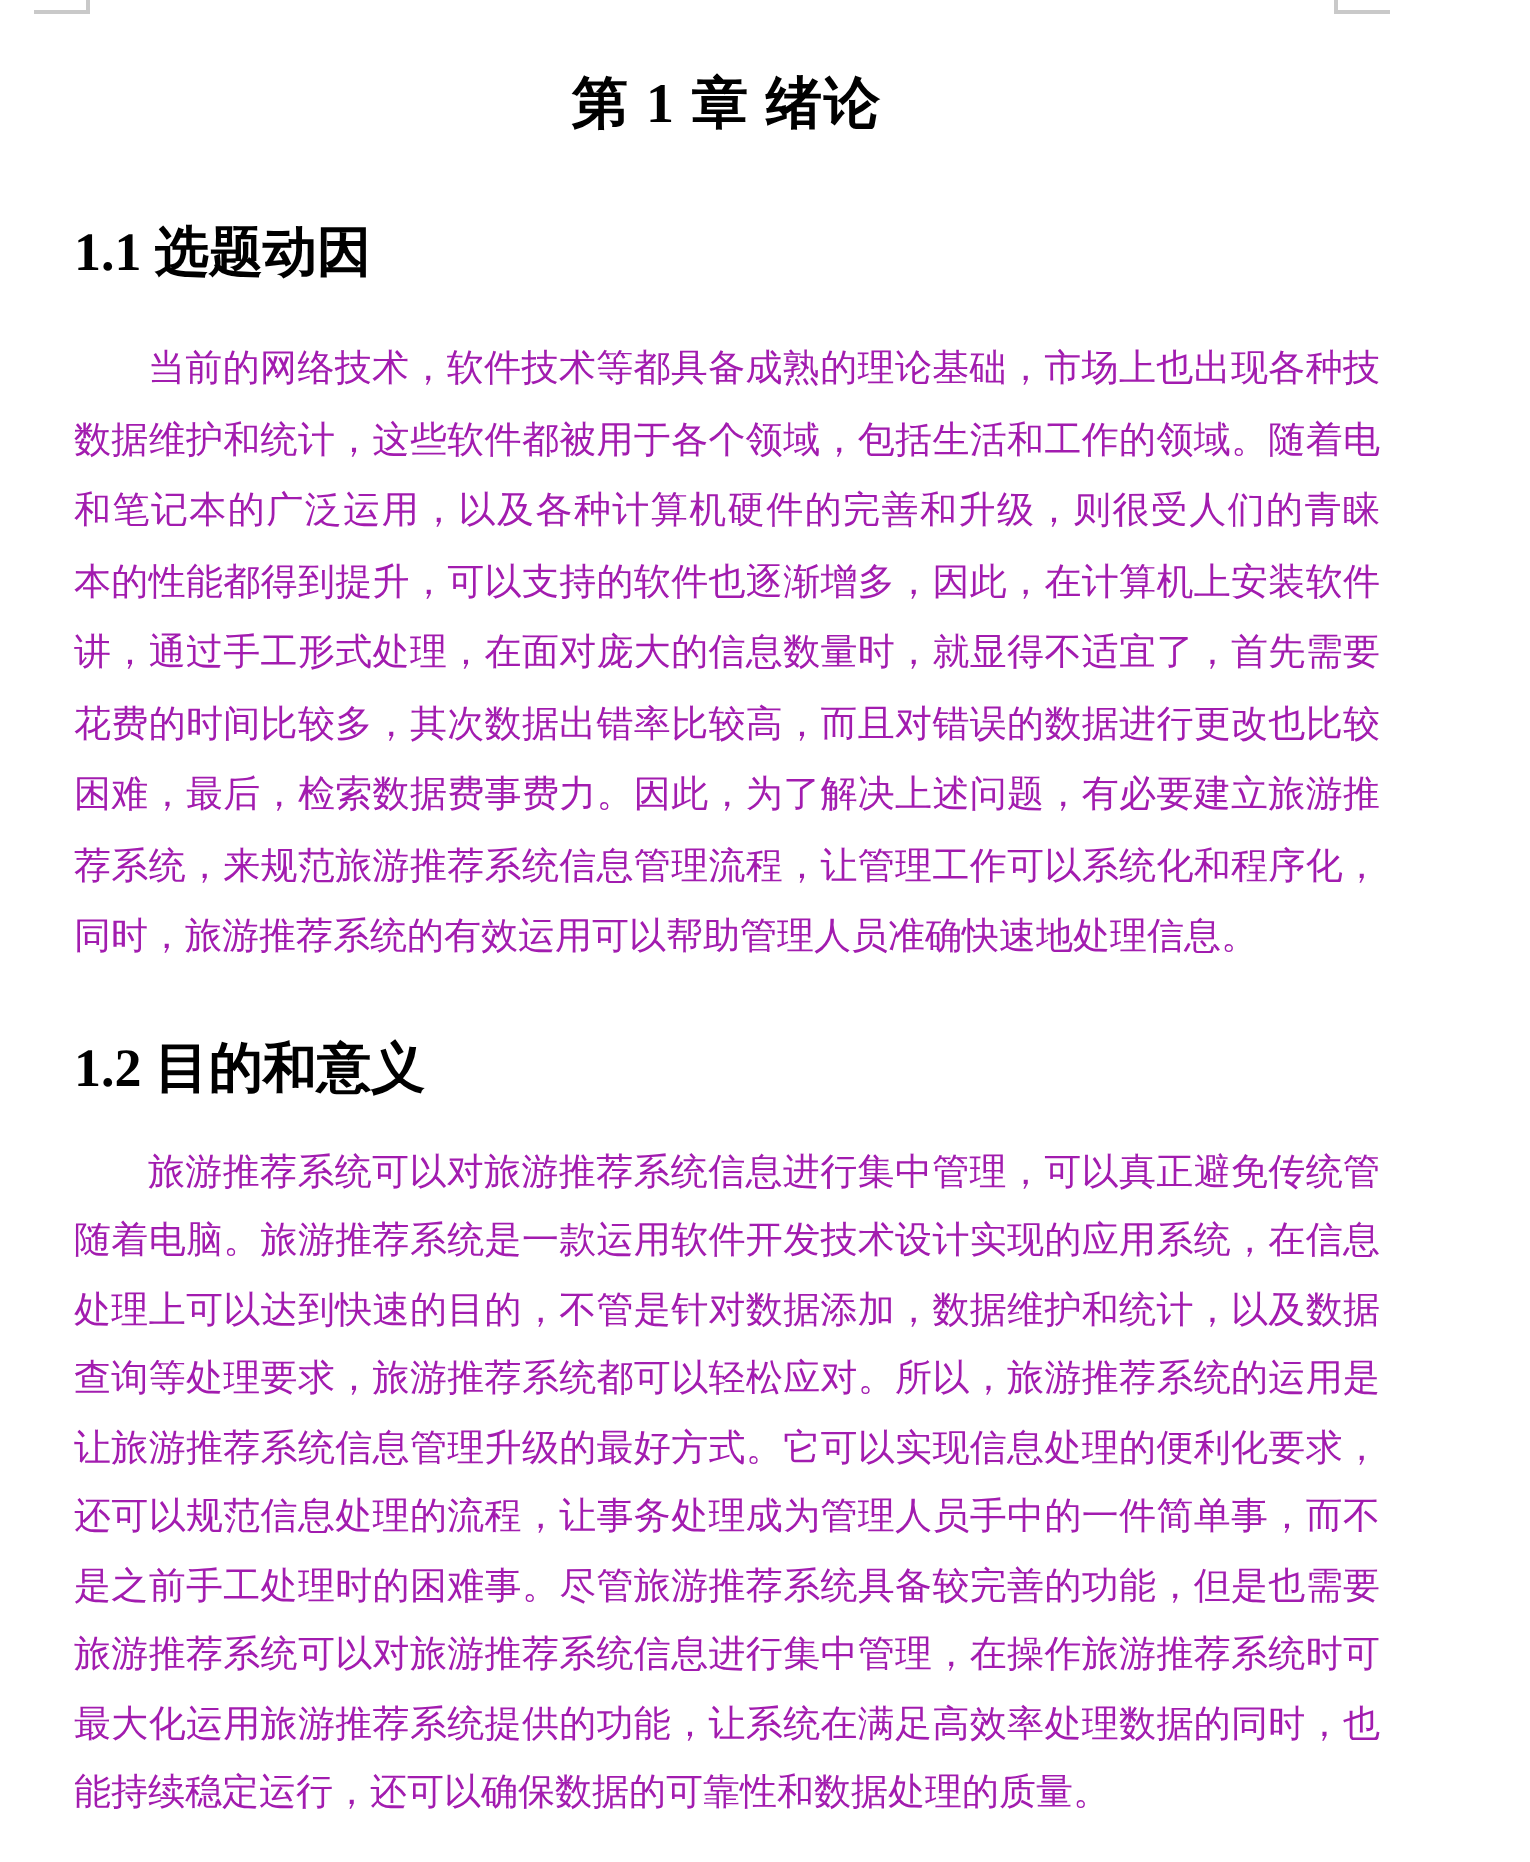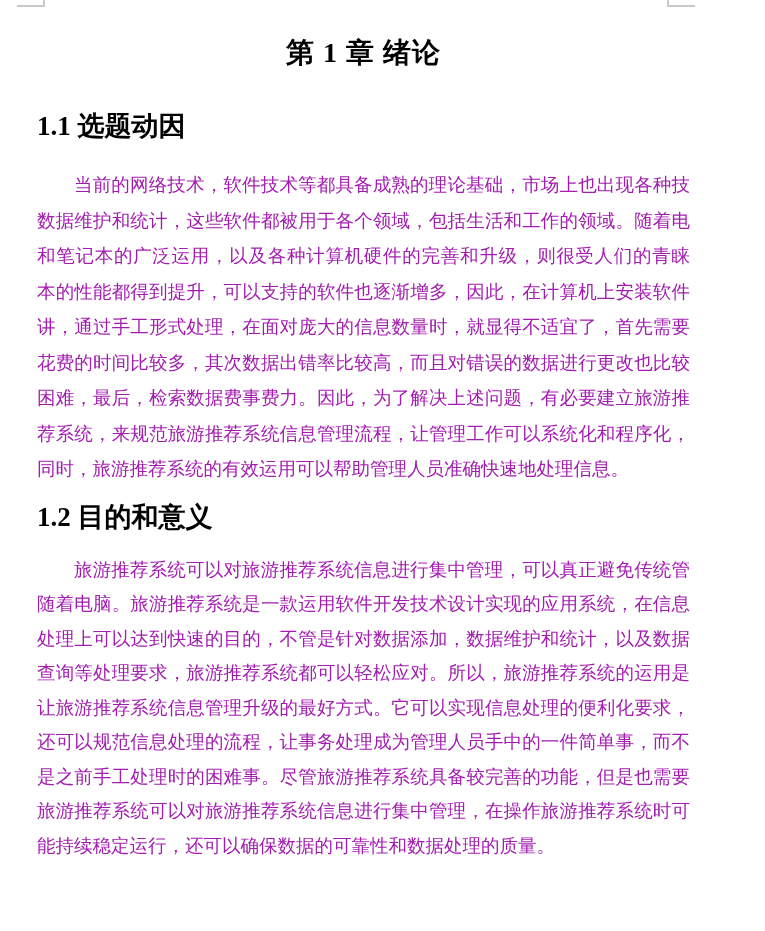--- a/index.html
+++ b/index.html
@@ -32,21 +32,21 @@
   }
   h2.sec-heading{
     margin:0;
     font-size:27px;
     line-height:26px;
     font-weight:bold;
     color:#000000;
   }
   .sec-1 h2.sec-heading{margin-top:45px;}
   .sec-1 .para{margin-top:29px;}
-  .sec-2 h2.sec-heading{margin-top:16px;}
+  .sec-2 h2.sec-heading{margin-top:33px;}
   .sec-2 .para{margin-top:23px;}
   .para{
     font-size:18.5px;
     color:#a21caf;
     --lh:35.5px;
   }
   .sec-2 .para{--lh:34.5px;}
   .para .line{
     height:var(--lh);
     line-height:var(--lh);
@@ -90,18 +90,19 @@
       <h2 class="sec-heading">1.2 目的和意义</h2>
       <div class="para">
           <div class="line first">旅游推荐系统可以对旅游推荐系统信息进行集中管理，可以真正避免传统管</div>
           <div class="line">随着电脑。旅游推荐系统是一款运用软件开发技术设计实现的应用系统，在信息</div>
           <div class="line">处理上可以达到快速的目的，不管是针对数据添加，数据维护和统计，以及数据</div>
           <div class="line">查询等处理要求，旅游推荐系统都可以轻松应对。所以，旅游推荐系统的运用是</div>
           <div class="line">让旅游推荐系统信息管理升级的最好方式。它可以实现信息处理的便利化要求，</div>
           <div class="line">还可以规范信息处理的流程，让事务处理成为管理人员手中的一件简单事，而不</div>
           <div class="line">是之前手工处理时的困难事。尽管旅游推荐系统具备较完善的功能，但是也需要</div>
           <div class="line">旅游推荐系统可以对旅游推荐系统信息进行集中管理，在操作旅游推荐系统时可以</div>
+          <div class="line">最大化运用旅游推荐系统提供的功能，让系统在满足高效率处理数据的同时，也</div>
           <div class="line last">能持续稳定运行，还可以确保数据的可靠性和数据处理的质量。</div>
         </div>
     </section>
 
   </div>
 </div>
 
 </body></html>

